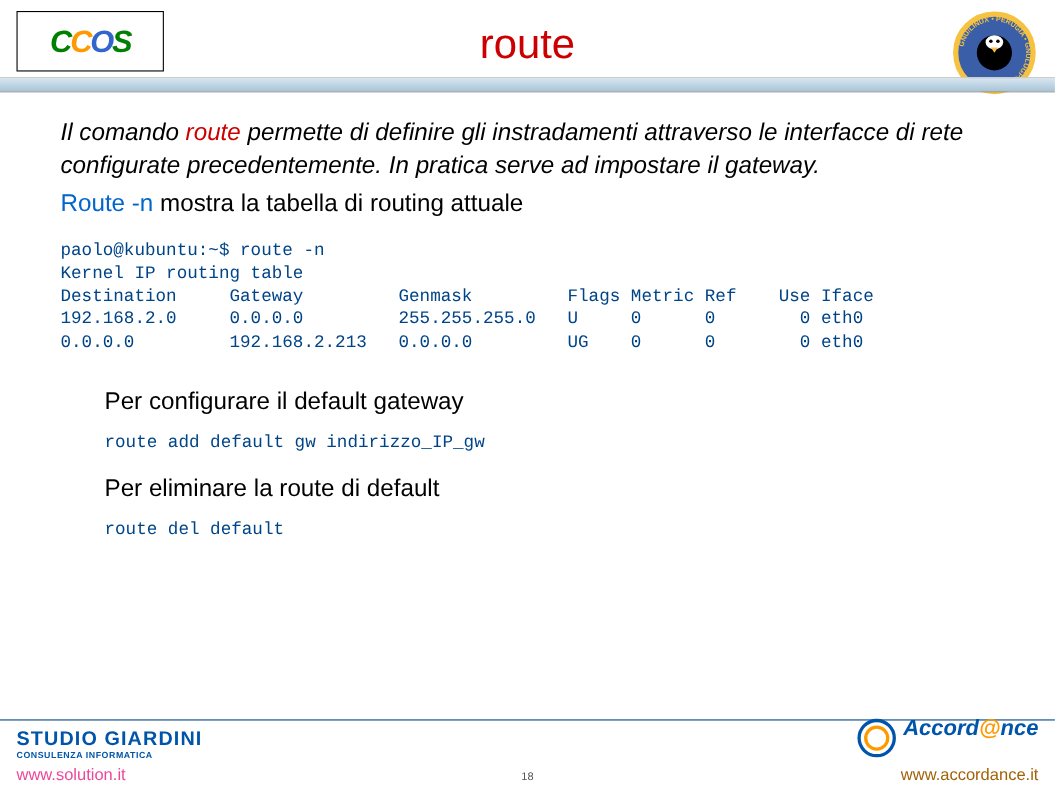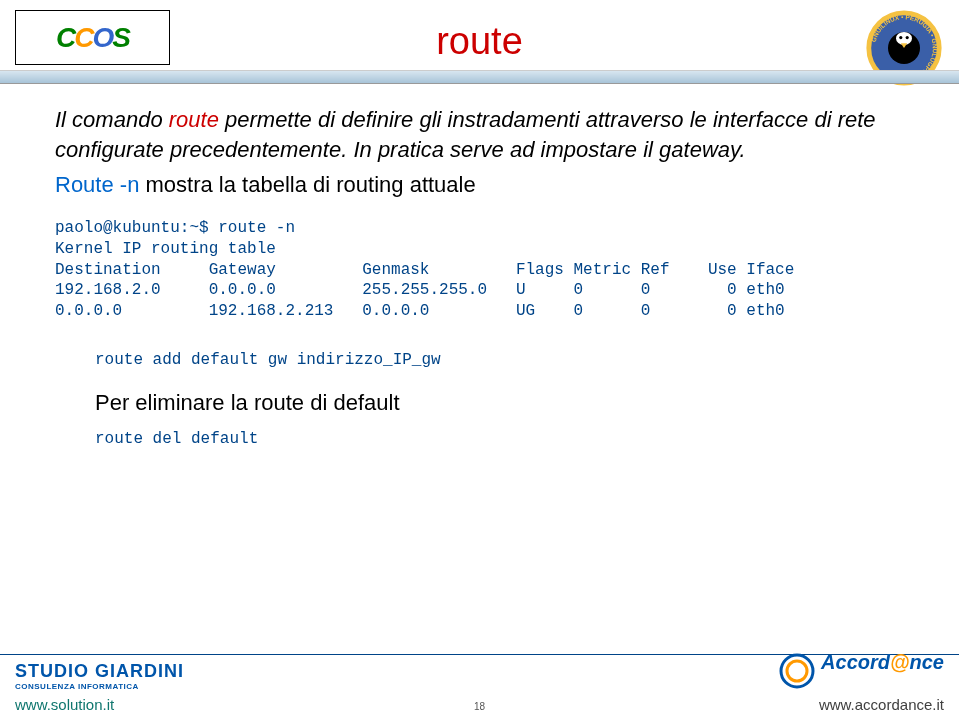--- a/index.html
+++ b/index.html
@@ -28,21 +28,21 @@
     width: 100%;
     text-align: center;
     font-size: 38px;
     color: #cc0000;
     font-weight: normal;
   }
   .logo-left {
     position: absolute;
     top: 10px;
     left: 15px;
-    width: 155px;
+    width: 134px;
     height: 55px;
     border: 1px solid #000;
     background: #fff;
     display: flex;
     align-items: center;
     justify-content: center;
   }
   .logo-left-inner {
     font-size: 28px;
     font-weight: bold;
@@ -114,21 +114,21 @@
     font-size: 8px;
     font-weight: bold;
     color: #0055aa;
     letter-spacing: 0.5px;
   }
   .footer-left-url {
     position: absolute;
     bottom: 6px;
     left: 15px;
     font-size: 15px;
-    color: #0f766e;
+    color: #ec4899;
   }
   .footer-right-logo {
     position: absolute;
     bottom: 28px;
     right: 15px;
     display: flex;
     align-items: flex-start;
   }
   .accord-ring {
     width: 40px;
@@ -141,21 +141,21 @@
     font-style: italic;
     font-weight: bold;
     color: #0055aa;
   }
   .accord-text .at { color: #ff9900; }
   .footer-right-url {
     position: absolute;
     bottom: 6px;
     right: 15px;
     font-size: 15px;
-    color: #404040;
+    color: #a16207;
   }
   .page-num {
     position: absolute;
     bottom: 7px;
     left: 50%;
     transform: translateX(-50%);
     font-size: 10px;
     color: #555;
   }
 </style>
@@ -193,20 +193,21 @@
   </div>
   <div class="para2">
     <span class="blue">Route -n</span><span> mostra la tabella di routing attuale</span>
   </div>
   <div class="mono">paolo@kubuntu:~$ route -n
 Kernel IP routing table
 Destination     Gateway         Genmask         Flags Metric Ref    Use Iface
 192.168.2.0     0.0.0.0         255.255.255.0   U     0      0        0 eth0
 0.0.0.0         192.168.2.213   0.0.0.0         UG    0      0        0 eth0</div>
 
+  <div class="subpara indent">Per configurare il default gateway</div>
   <div class="cmd indent">route add default gw indirizzo_IP_gw</div>
   <div class="subpara indent">Per eliminare la route di default</div>
   <div class="cmd indent">route del default</div>
 </div>
 
 <div class="footer">
   <div class="footer-left-logo">
     <div class="studio-text">STUDIO GIARDINI</div>
     <div class="studio-sub">CONSULENZA INFORMATICA</div>
   </div>

